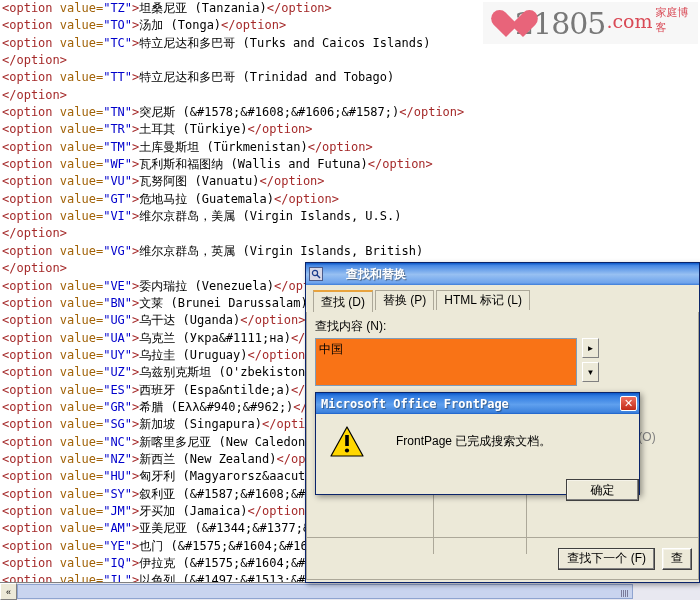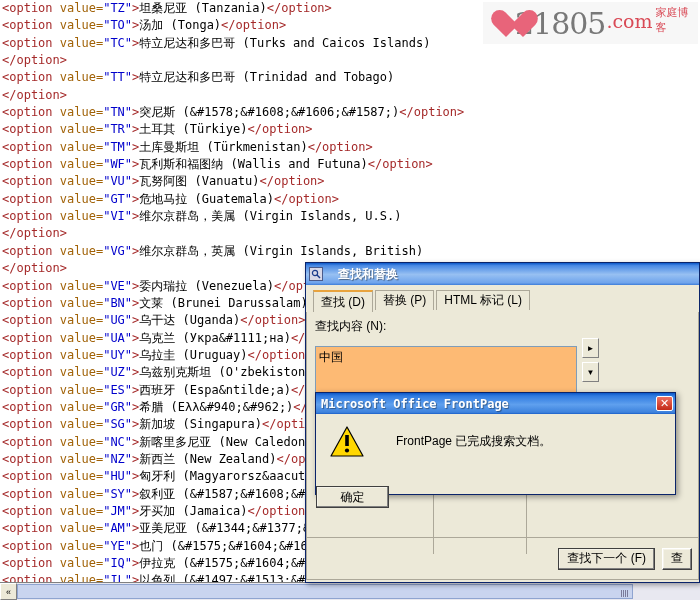--- a/index.html
+++ b/index.html
@@ -85,21 +85,21 @@
     height:22px;
     background:linear-gradient(to bottom,#0b57c8 0%,#4a8ae4 12%,#97c0f2 52%,#6fa4ec 90%,#3c7cd8 100%);
     display:flex;align-items:center;padding-left:3px;
   }
   #fd-icon{
     width:14px;height:14px;background:#d8d8e8;border:1px solid #4a5a8a;
     box-sizing:border-box;display:flex;align-items:center;justify-content:center;
     font-size:8px;color:#1a3a8a;flex:none;
   }
   #fd-title{
-    color:#ffffff;font-size:12px;font-weight:bold;margin-left:15px;
+    color:#ffffff;font-size:12px;font-weight:bold;margin-left:23px;
     text-shadow:1px 1px 1px rgba(0,0,0,0.45);
   }
   #fd-body{padding:5px 6px 0 7px;}
 
   .tabstrip{display:flex;align-items:flex-start;height:22px;}
   .tab{
     height:20px;padding:0 7px;display:flex;align-items:center;
     background:#ece9d8;border:1px solid #aca899;border-bottom:none;
     box-sizing:border-box;font-size:12px;color:#000;margin-right:2px;
   }
@@ -108,24 +108,23 @@
     font-weight:normal;position:relative;z-index:2;
   }
 
   #fd-inner{
     border:1px solid #aca899;border-top:none;padding:6px 8px 0 8px;
     background:#ece9d8;box-sizing:border-box;height:268px;position:relative;
   }
   .fld-label{font-size:12px;color:#000000;margin-bottom:3px;}
   #search-row{display:flex;align-items:flex-start;}
   #search-box{
-    width:262px;height:48px;background:#fdba74;border:1px solid #7f9db9;
+    width:262px;height:48px;background:#f97316;border:1px solid #7f9db9;
     box-sizing:border-box;padding:2px 3px;font-size:12px;color:#000;
     overflow:hidden;
-    margin-top:8px;
   }
   #search-btns{display:flex;flex-direction:column;margin-left:5px;}
   .sm-btn{
     width:17px;height:20px;background:#ece9d8;border:1px solid #ffffff;
     border-right-color:#808080;border-bottom-color:#808080;box-sizing:border-box;
     display:flex;align-items:center;justify-content:center;font-size:8px;color:#000;
     margin-bottom:4px;
   }
 
   #opts{
@@ -161,21 +160,21 @@
     height:22px;min-width:92px;padding:0 8px;background:#ece9d8;
     border:1px solid #ffffff;border-right-color:#404040;border-bottom-color:#404040;
     box-shadow:inset -1px -1px 0 #808080,inset 1px 1px 0 #f5f3e9;
     box-sizing:border-box;font-size:12px;color:#000;
     display:flex;align-items:center;justify-content:center;margin-left:7px;
   }
   .btn.default{border:1px solid #404040;}
 
   
   #msgbox{
-    position:absolute;left:315px;top:392px;width:361px;height:103px;
+    position:absolute;left:315px;top:392px;width:325px;height:103px;
     background:#ece9d8;border:1px solid #0a246a;box-sizing:border-box;
     box-shadow:2px 2px 6px rgba(0,0,0,0.4);
   }
   #mb-titlebar{
     height:21px;
     background:linear-gradient(to bottom,#0b57c8 0%,#2f7ae0 14%,#5fa0ee 55%,#3d82dd 92%,#1a5fc8 100%);
     display:flex;align-items:center;justify-content:space-between;padding:0 2px 0 5px;
   }
   #mb-title{
     color:#ffffff;font-size:12px;font-weight:bold;
@@ -184,21 +183,21 @@
   }
   #mb-close{
     width:17px;height:15px;background:linear-gradient(to bottom,#f07060,#c22a18);
     border:1px solid #ffffff;border-radius:2px;box-sizing:border-box;
     color:#ffffff;font-size:11px;font-weight:bold;line-height:13px;text-align:center;
   }
   #mb-body{display:flex;align-items:flex-start;padding:12px 10px 0 14px;}
   #warn-icon{width:34px;height:31px;position:relative;flex:none;}
   #warn-icon svg{display:block;}
   #mb-text{margin-left:32px;font-size:12px;color:#000;padding-top:7px;}
-  #mb-btnrow{display:flex;justify-content:flex-start;margin-top:29px;}
+  #mb-btnrow{display:flex;justify-content:flex-end;margin-top:22px;}
   #mb-ok{
     min-width:73px;height:22px;background:#ece9d8;
     border:1px solid #404040;box-shadow:inset -1px -1px 0 #808080,inset 1px 1px 0 #f5f3e9;
     box-sizing:border-box;font-size:12px;display:flex;align-items:center;justify-content:center;
   }
 </style>
 </head>
 <body>
 
 <div id="code-pane">

